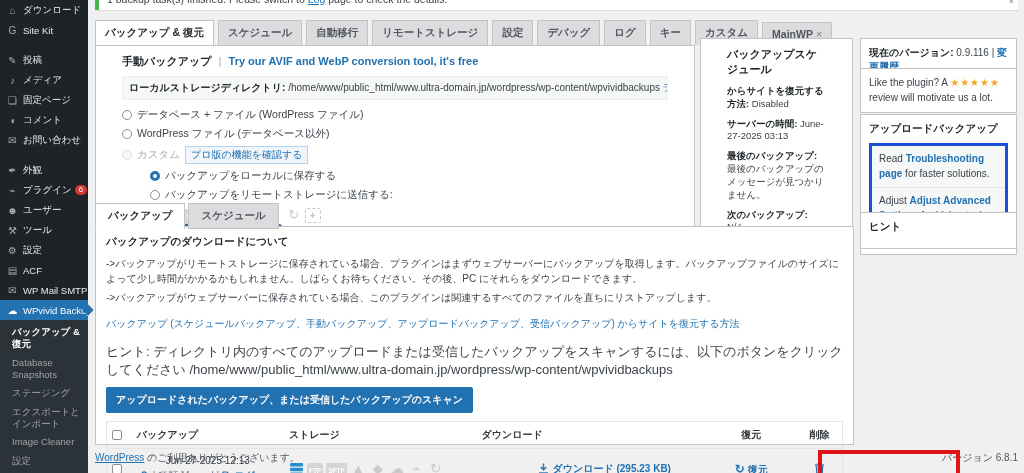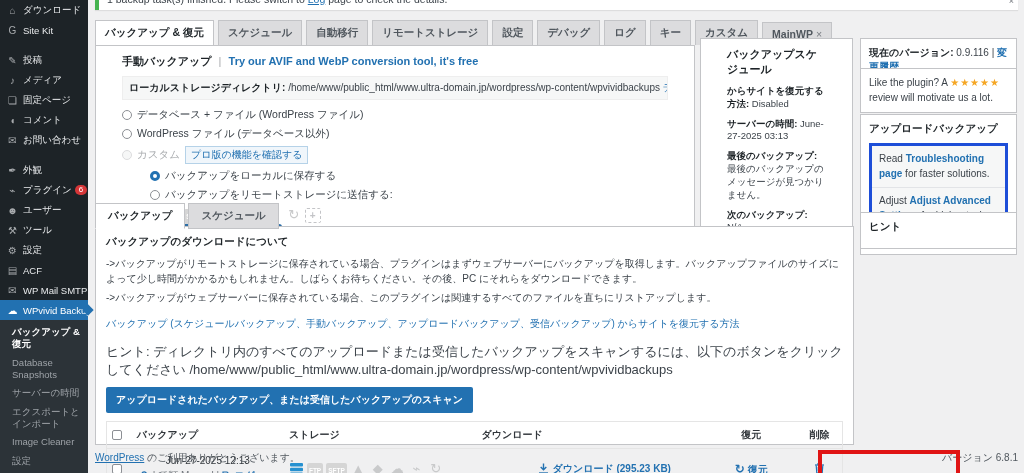--- a/index.html
+++ b/index.html
@@ -185,21 +185,21 @@
         <span class="ic">✉</span>
         <span>WP Mail SMTP</span>
       </div>
     <div class="sb-item active">
         <span class="ic">☁</span>
         <span>WPvivid Backup</span>
       </div>
     <div id="submenu">
       <div class="sub-item current">バックアップ &amp; 復元</div>
       <div class="sub-item">Database Snapshots</div>
-      <div class="sub-item">サーバーの時間</div>
+      <div class="sub-item">ステージング</div>
       <div class="sub-item">エクスポートとインポート</div>
       <div class="sub-item">Image Cleaner</div>
       <div class="sub-item">設定</div>
     </div>
 
   </div>
 
   <div id="content">
 
     <div id="notice">

